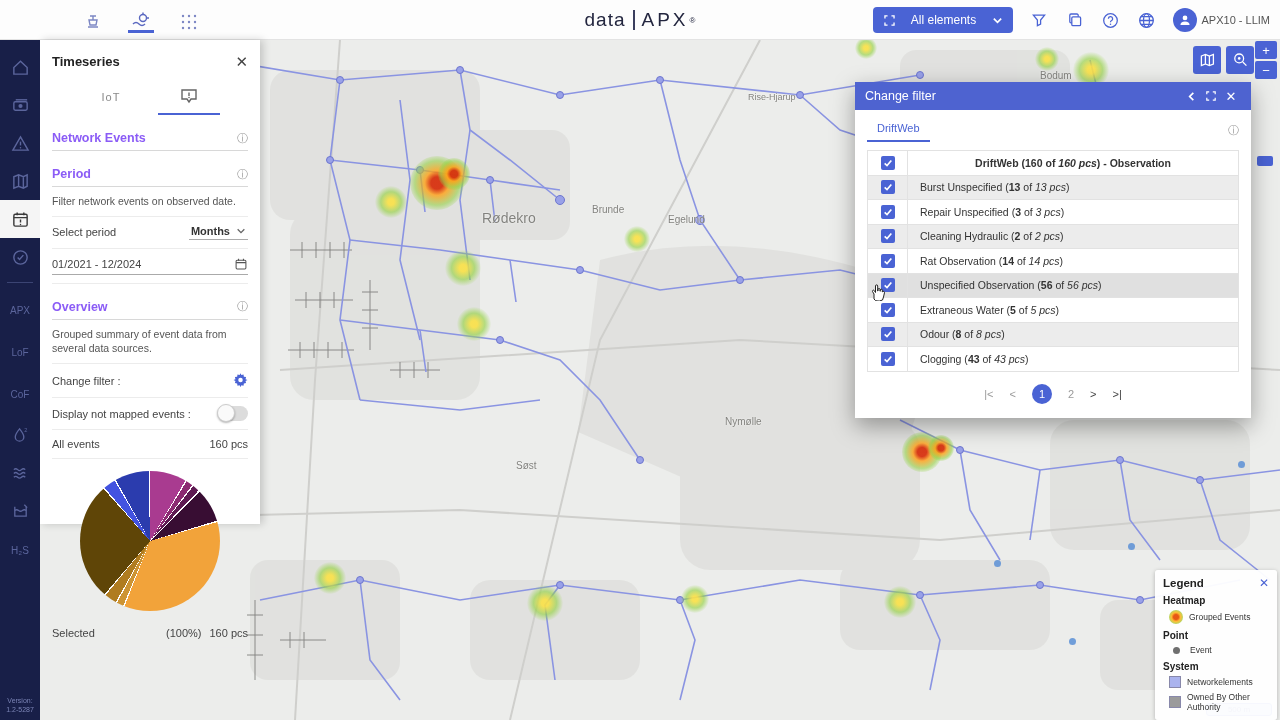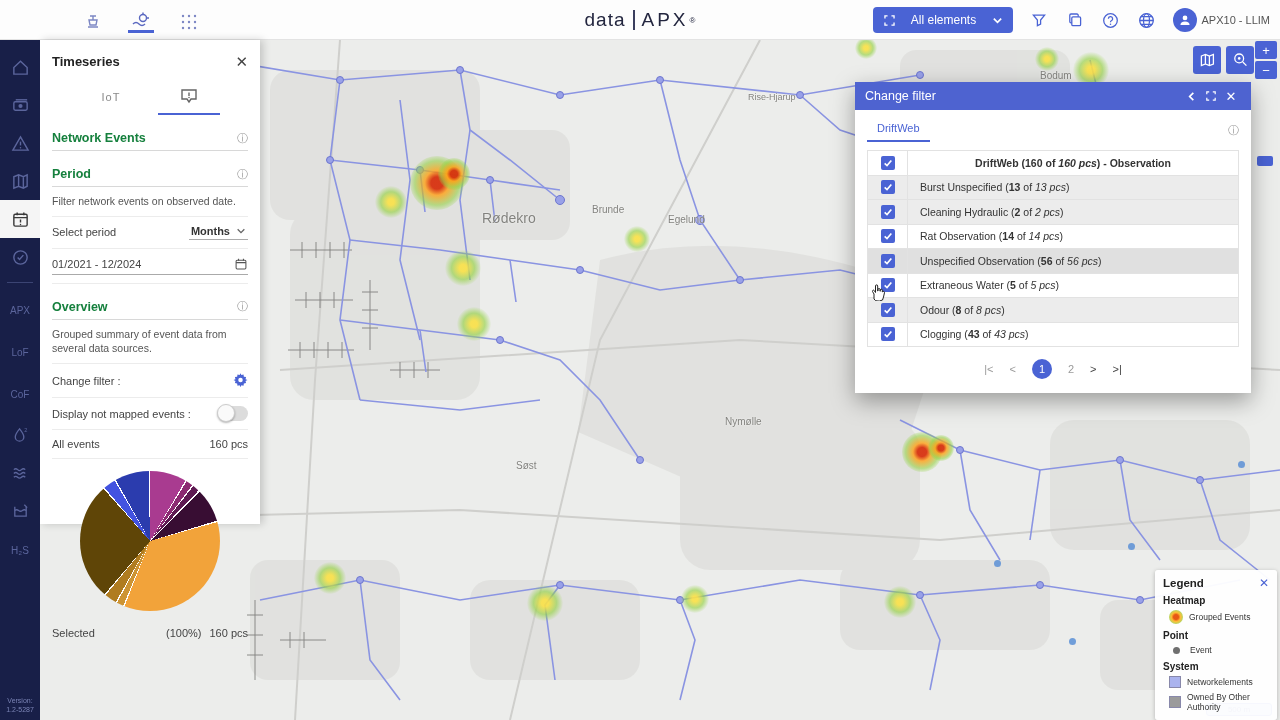--- a/index.html
+++ b/index.html
@@ -65,21 +65,21 @@
            box-shadow:3px 0 8px rgba(0,0,0,0.18); z-index:45; padding:0 12px; }
   .panel-head { display:flex; align-items:center; justify-content:space-between; padding:14px 0 4px 0; }
   .panel-title { font-size:13px; font-weight:bold; color:#222; }
   .x-btn { color:#444; font-size:15px; cursor:pointer; line-height:1; }
   .tabs { display:flex; justify-content:center; gap:16px; margin-top:6px; }
   .tab { width:62px; height:36px; display:flex; align-items:center; justify-content:center;
          color:#8a8a8a; font-size:11px; letter-spacing:1px; cursor:pointer; }
   .tab.active { border-bottom:2px solid #4a63d4; color:#555; }
   .sec-head { display:flex; align-items:center; justify-content:space-between; margin-top:16px;
               padding-bottom:5px; border-bottom:1px solid #d8d8d8; }
-  .sec-head .t { font-size:12.5px; font-weight:bold; color:#15803d; }
+  .sec-head .t { font-size:12.5px; font-weight:bold; color:#8b5cf6; }
   .info { color:#999; font-size:11px; line-height:1; cursor:pointer; }
   .desc { font-size:10.5px; color:#555; padding:7px 0; border-bottom:1px solid #ececec; line-height:1.4; }
   .prow { display:flex; align-items:center; justify-content:space-between; padding:8px 0;
           border-bottom:1px solid #ececec; font-size:11px; color:#444; }
   .sel-val { display:flex; align-items:center; gap:6px; font-weight:bold; color:#333;
              border-bottom:1px solid #aaa; padding:0 2px 2px 2px; cursor:pointer; }
   .date-field { display:flex; align-items:center; justify-content:space-between; width:100%;
                 border-bottom:1px solid #aaa; padding-bottom:3px; cursor:text; }
   .toggle { width:30px; height:15px; background:#dcdcdc; border-radius:8px; position:relative; cursor:pointer; }
   .toggle .knob { position:absolute; left:-1px; top:-2px; width:18px; height:18px; border-radius:50%;
@@ -539,20 +539,30 @@
         <div class="frow alt">
           <div class="fcheck">
             <span class="cbox">
               <svg width="10" height="10" viewBox="0 0 12 12" fill="none" stroke="#fff" stroke-width="2">
                 <path d="M2,6.5 L4.8,9 L10,3"></path>
               </svg>
             </span>
           </div>
           <div class="flabel">Burst Unspecified (<b>13</b> of <i>13 pcs</i>)</div>
         </div>
+        <div class="frow">
+          <div class="fcheck">
+            <span class="cbox">
+              <svg width="10" height="10" viewBox="0 0 12 12" fill="none" stroke="#fff" stroke-width="2">
+                <path d="M2,6.5 L4.8,9 L10,3"></path>
+              </svg>
+            </span>
+          </div>
+          <div class="flabel">Repair Unspecified (<b>3</b> of <i>3 pcs</i>)</div>
+        </div>
         <div class="frow alt">
           <div class="fcheck">
             <span class="cbox">
               <svg width="10" height="10" viewBox="0 0 12 12" fill="none" stroke="#fff" stroke-width="2">
                 <path d="M2,6.5 L4.8,9 L10,3"></path>
               </svg>
             </span>
           </div>
           <div class="flabel">Cleaning Hydraulic (<b>2</b> of <i>2 pcs</i>)</div>
         </div>

